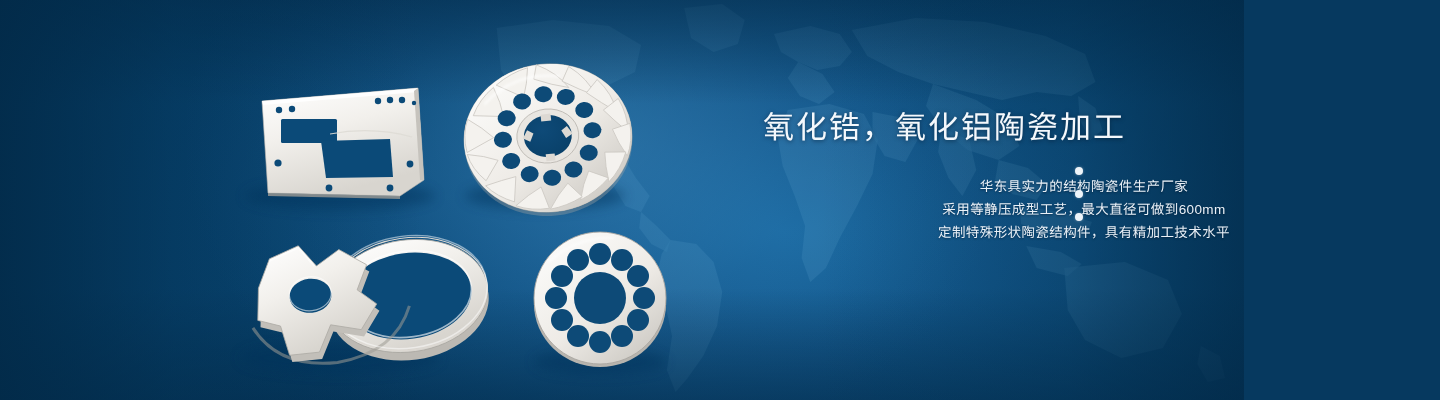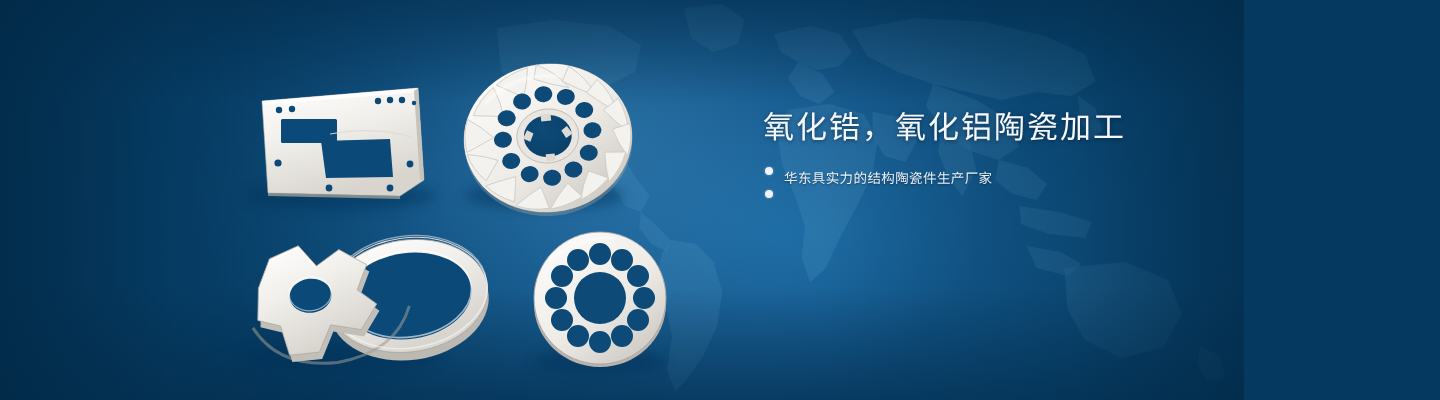--- a/index.html
+++ b/index.html
@@ -66,23 +66,24 @@
     text-shadow:0 1px 4px rgba(0,18,38,0.55);
     white-space:nowrap;
   }
   .bullets{
     margin-top:19px;
     list-style:none;
     padding-left:2px;
   }
   .bullets li{
     display:flex;
-    align-items:flex-start;
+    align-items:center;
     height:23px;
     margin-bottom:0px;
+    flex-direction:column;
   }
   .dot{
     width:8px; height:8px;
     border-radius:50%;
     background:#eef4f9;
     flex:0 0 8px;
     margin-right:11px;
     box-shadow:0 0 3px rgba(255,255,255,0.35);
   }
   .btext{
@@ -306,17 +307,22 @@
 
   <div class="copy">
     <h1 class="headline">氧化锆，氧化铝陶瓷加工</h1>
     <ul class="bullets">
       <li>
         <span class="dot"></span>
         <span class="btext">华东具实力的结构陶瓷件生产厂家</span>
       </li>
       <li>
         <span class="dot"></span>
+        <span class="btext">采用等静压成型工艺，最大直径可做到600mm</span>
+      </li>
+      <li>
+        <span class="dot"></span>
+        <span class="btext">定制特殊形状陶瓷结构件，具有精加工技术水平</span>
       </li>
     </ul>
   </div>
 
 </div>
 
 </body></html>

